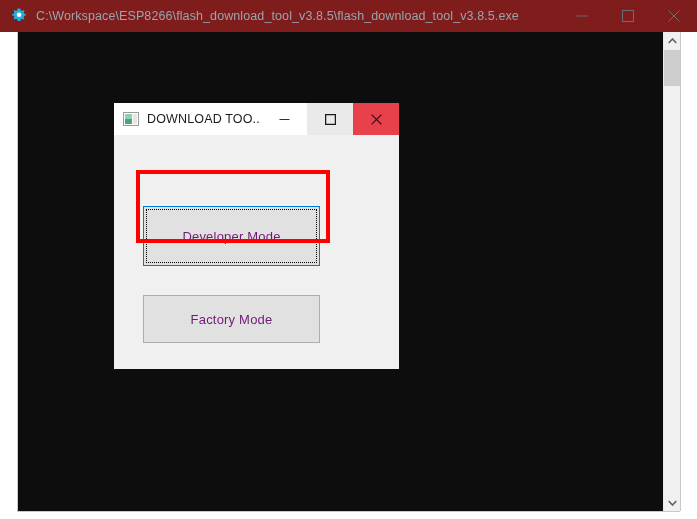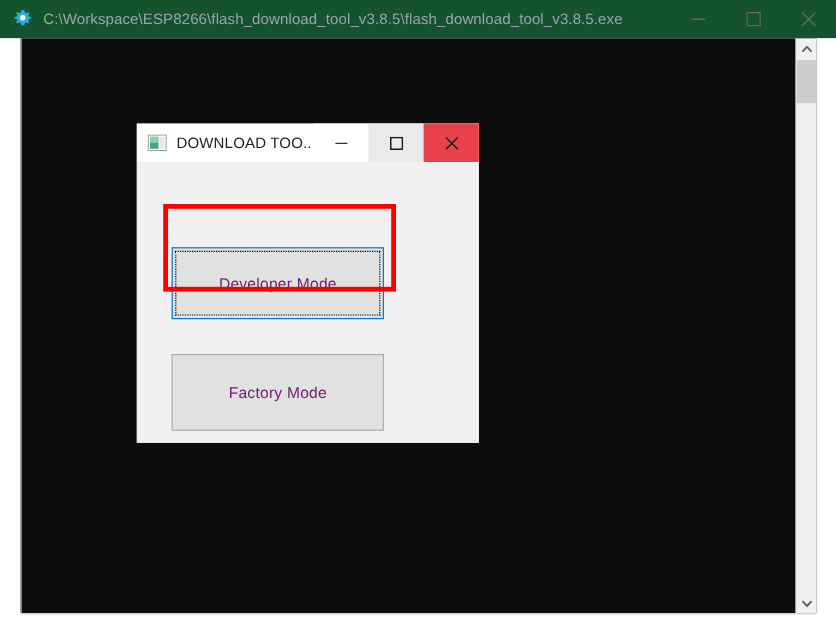--- a/index.html
+++ b/index.html
@@ -26,21 +26,21 @@
     box-sizing: border-box;
   }
 
   
   #titlebar {
     position: absolute;
     left: 0;
     top: 0;
     width: 697px;
     height: 32px;
-    background: #14532d;
+    background: #7f1d1d;
     display: flex;
     align-items: center;
     box-sizing: border-box;
   }
   #app-gear-icon {
     width: 16px;
     height: 16px;
     margin-left: 11px;
     margin-right: 9px;
     flex: 0 0 auto;
@@ -242,21 +242,21 @@
     pointer-events: none;
   }
   #developer-mode-label {
     position: relative;
     z-index: 2;
   }
   #factory-mode-button {
     left: 29px;
     top: 160px;
     width: 177px;
-    height: 64px;
+    height: 48px;
   }
 
   
   #developer-mode-highlight {
     position: absolute;
     left: 136px;
     top: 170px;
     width: 194px;
     height: 73px;
     border: 4px solid #ff0000;

